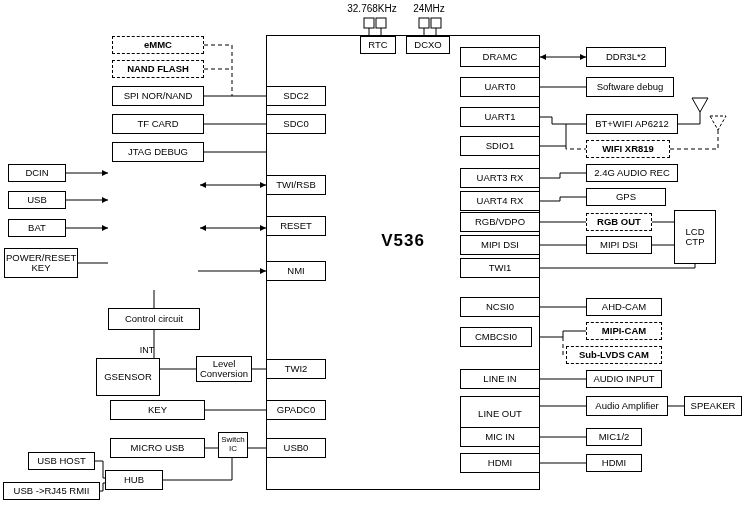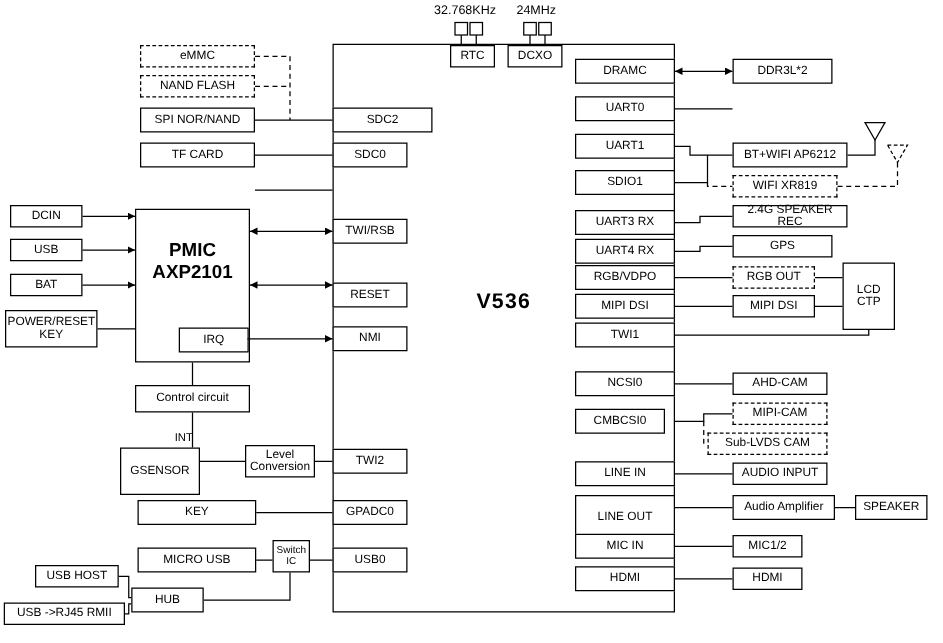--- a/index.html
+++ b/index.html
@@ -1,44 +1,44 @@
 <!DOCTYPE html>
 <html><head>
 <meta charset="utf-8">
 <style>
   html,body{margin:0;padding:0;background:#fff;}
   .stage{position:relative;width:754px;height:514px;background:#fff;
          font-family:"Liberation Sans",sans-serif;color:#000;overflow:hidden;}
   .box{position:absolute;border:1px solid #000;background:#fff;box-sizing:border-box;
        display:flex;align-items:center;justify-content:center;text-align:center;
        font-size:9.5px;line-height:1.1;padding:1px;}
-  .dashed{border-style:dashed;}
+  .dashed{border-style:dashed;font-weight:bold;}
   .lbl{position:absolute;text-align:center;font-size:10px;line-height:1.1;}
   .chip-label{font-weight:bold;font-size:17px;letter-spacing:1px;}
   .pmic-label{position:absolute;left:0;top:24px;width:100%;text-align:center;
               font-weight:bold;font-size:15px;line-height:1.15;}
   svg.edges{position:absolute;left:0;top:0;pointer-events:none;z-index:5;}
 </style>
 </head>
 <body>
 
 <div class="stage">
 
   <div class="box" style="left:266px;top:35px;width:274px;height:455px"></div>
   <div class="lbl chip-label" style="left:266px;top:232px;width:274px">V536</div>
 
   <div class="lbl" style="left:340px;top:3px;width:64px">32.768KHz</div>
   <div class="lbl" style="left:404px;top:3px;width:50px">24MHz</div>
   <div class="box" style="left:360px;top:36px;width:36px;height:18px">RTC</div>
   <div class="box" style="left:406px;top:36px;width:44px;height:18px">DCXO</div>
 
-  <div class="box" style="left:266px;top:86px;width:80px;height:20px">SDC2</div>
+  <div class="box" style="left:266px;top:86px;width:60px;height:20px">SDC2</div>
   <div class="box" style="left:266px;top:114px;width:60px;height:20px">SDC0</div>
   <div class="box" style="left:266px;top:175px;width:60px;height:20px">TWI/RSB</div>
-  <div class="box" style="left:266px;top:226px;width:60px;height:20px">RESET</div>
+  <div class="box" style="left:266px;top:216px;width:60px;height:20px">RESET</div>
   <div class="box" style="left:266px;top:261px;width:60px;height:20px">NMI</div>
   <div class="box" style="left:266px;top:359px;width:60px;height:20px">TWI2</div>
   <div class="box" style="left:266px;top:400px;width:60px;height:20px">GPADC0</div>
   <div class="box" style="left:266px;top:438px;width:60px;height:20px">USB0</div>
 
   <div class="box" style="left:460px;top:47px;width:80px;height:20px">DRAMC</div>
   <div class="box" style="left:460px;top:77px;width:80px;height:20px">UART0</div>
   <div class="box" style="left:460px;top:107px;width:80px;height:20px">UART1</div>
   <div class="box" style="left:460px;top:136px;width:80px;height:20px">SDIO1</div>
   <div class="box" style="left:460px;top:168px;width:80px;height:20px">UART3 RX</div>
@@ -50,45 +50,43 @@
   <div class="box" style="left:460px;top:327px;width:72px;height:20px">CMBCSI0</div>
   <div class="box" style="left:460px;top:369px;width:80px;height:20px">LINE IN</div>
   <div class="box" style="left:460px;top:396px;width:80px;height:36px">LINE OUT</div>
   <div class="box" style="left:460px;top:427px;width:80px;height:20px">MIC IN</div>
   <div class="box" style="left:460px;top:453px;width:80px;height:20px">HDMI</div>
 
   <div class="box dashed" style="left:112px;top:36px;width:92px;height:18px">eMMC</div>
   <div class="box" style="left:112px;top:86px;width:92px;height:20px">SPI NOR/NAND</div>
   <div class="box dashed" style="left:112px;top:60px;width:92px;height:18px">NAND FLASH</div>
   <div class="box" style="left:112px;top:114px;width:92px;height:20px">TF CARD</div>
+  <div class="box" style="left:112px;top:142px;width:92px;height:20px">JTAG DEBUG</div>
   <div class="box" style="left:8px;top:164px;width:58px;height:18px">DCIN</div>
   <div class="box" style="left:8px;top:191px;width:58px;height:18px">USB</div>
   <div class="box" style="left:8px;top:219px;width:58px;height:18px">BAT</div>
   <div class="box" style="left:4px;top:248px;width:74px;height:30px">POWER/RESET KEY</div>
 
-  <div class="box" style="left:108px;top:167px;width:92px;height:123px">
-    <div class="pmic-label">PMIC AXP2101</div>
-    <div class="box" style="left:34px;top:94px;width:56px;height:20px">IRQ</div>
-  </div>
 
   <div class="box" style="left:108px;top:308px;width:92px;height:22px">Control circuit</div>
   <div class="box" style="left:96px;top:358px;width:64px;height:38px">GSENSOR</div>
   <div class="lbl" style="left:134px;top:346px;width:26px;font-size:9px">INT</div>
   <div class="box" style="left:196px;top:356px;width:56px;height:26px">Level Conversion</div>
   <div class="box" style="left:110px;top:400px;width:95px;height:20px">KEY</div>
   <div class="box" style="left:110px;top:438px;width:95px;height:20px">MICRO USB</div>
   <div class="box" style="left:218px;top:432px;width:30px;height:26px;font-size:8px">Switch IC</div>
   <div class="box" style="left:28px;top:452px;width:67px;height:18px">USB HOST</div>
   <div class="box" style="left:105px;top:470px;width:58px;height:20px">HUB</div>
   <div class="box" style="left:3px;top:482px;width:97px;height:18px">USB -&gt;RJ45 RMII</div>
 
   <div class="box" style="left:586px;top:47px;width:80px;height:20px">DDR3L*2</div>
+  <div class="box" style="left:586px;top:77px;width:88px;height:20px">Software debug</div>
   <div class="box" style="left:586px;top:114px;width:92px;height:20px">BT+WIFI AP6212</div>
   <div class="box dashed" style="left:586px;top:140px;width:84px;height:18px">WIFI XR819</div>
-  <div class="box" style="left:586px;top:164px;width:92px;height:18px">2.4G SPEAKER REC</div>
+  <div class="box" style="left:586px;top:164px;width:92px;height:18px">2.4G AUDIO REC</div>
   <div class="box" style="left:586px;top:188px;width:80px;height:18px">GPS</div>
   <div class="box dashed" style="left:586px;top:213px;width:66px;height:18px">RGB OUT</div>
   <div class="box" style="left:586px;top:236px;width:66px;height:18px">MIPI DSI</div>
   <div class="box" style="left:674px;top:210px;width:42px;height:54px">LCD CTP</div>
   <div class="box" style="left:586px;top:298px;width:76px;height:18px">AHD-CAM</div>
   <div class="box dashed" style="left:586px;top:322px;width:76px;height:18px">MIPI-CAM</div>
   <div class="box dashed" style="left:566px;top:346px;width:96px;height:18px">Sub-LVDS CAM</div>
   <div class="box" style="left:586px;top:370px;width:76px;height:18px">AUDIO INPUT</div>
   <div class="box" style="left:586px;top:396px;width:82px;height:20px">Audio Amplifier</div>
   <div class="box" style="left:684px;top:396px;width:58px;height:20px">SPEAKER</div>

